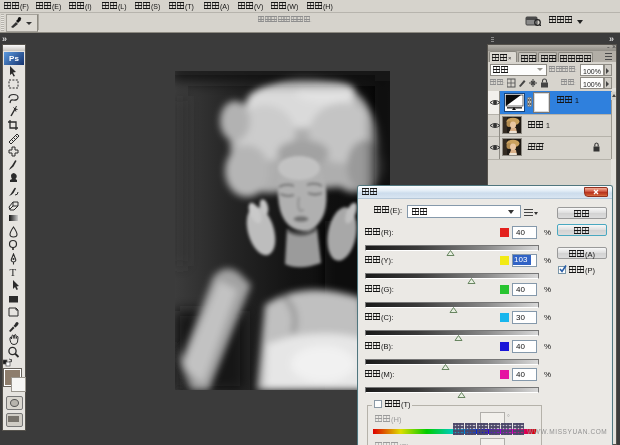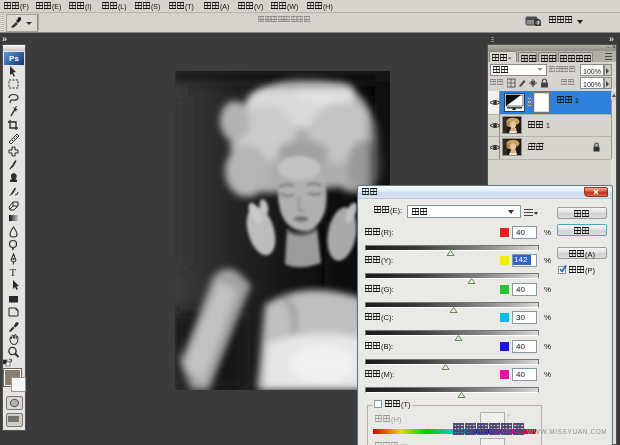--- a/index.html
+++ b/index.html
@@ -335,21 +335,21 @@
 <div class="abs" style="left:500px;top:228.0px;width:9px;height:9px;background:#e3201d;"></div>
 <div class="abs" style="left:512px;top:226.0px;width:25px;height:13px;background:#fff;border:1px solid #8599ab;box-sizing:border-box;font-size:8px;color:#111;padding:1px 0 0 3px;">40</div>
 <div class="abs" style="left:544px;top:228.0px;font-size:8px;color:#111;">%</div>
 <div class="abs" style="left:365px;top:245.0px;width:172px;height:4px;background:linear-gradient(90deg,#1a1a1a,#3a3a3a 30%,#8a8a8a 70%,#d8d8d8);border:1px solid #777;border-bottom-color:#fff;box-sizing:content-box;"></div>
 <svg class="abs" style="left:446px;top:250.0px;" width="9" height="6" viewBox="0 0 9 6">
     <path d="M4.5 0.5 L8 5.5 L1 5.5 Z" fill="#e8efe2" stroke="#5a7a52" stroke-width="0.9"></path>
   </svg>
 <div class="abs" style="left:365px;top:256.4px;"><i class="c7"></i><i class="c7"></i><b class="t">(Y):</b></div>
 <div class="abs" style="left:500px;top:256.4px;width:9px;height:9px;background:#f2ea15;"></div>
 <div class="abs" style="left:512px;top:254.4px;width:25px;height:13px;background:#fff;border:1px solid #8599ab;box-sizing:border-box;"></div>
-<div class="abs" style="left:513px;top:255.4px;width:17px;height:10px;background:#3163c5;color:#fff;font-size:8px;padding-left:1px;">142</div>
+<div class="abs" style="left:513px;top:255.4px;width:17px;height:10px;background:#3163c5;color:#fff;font-size:8px;padding-left:1px;">103</div>
 <div class="abs" style="left:544px;top:256.4px;font-size:8px;color:#111;">%</div>
 <div class="abs" style="left:365px;top:273.4px;width:172px;height:4px;background:linear-gradient(90deg,#1a1a1a,#3a3a3a 30%,#8a8a8a 70%,#d8d8d8);border:1px solid #777;border-bottom-color:#fff;box-sizing:content-box;"></div>
 <svg class="abs" style="left:467px;top:278.4px;" width="9" height="6" viewBox="0 0 9 6">
     <path d="M4.5 0.5 L8 5.5 L1 5.5 Z" fill="#e8efe2" stroke="#5a7a52" stroke-width="0.9"></path>
   </svg>
 <div class="abs" style="left:365px;top:284.8px;"><i class="c7"></i><i class="c7"></i><b class="t">(G):</b></div>
 <div class="abs" style="left:500px;top:284.8px;width:9px;height:9px;background:#28c430;"></div>
 <div class="abs" style="left:512px;top:282.8px;width:25px;height:13px;background:#fff;border:1px solid #8599ab;box-sizing:border-box;font-size:8px;color:#111;padding:1px 0 0 3px;">40</div>
 <div class="abs" style="left:544px;top:284.8px;font-size:8px;color:#111;">%</div>
 <div class="abs" style="left:365px;top:301.8px;width:172px;height:4px;background:linear-gradient(90deg,#1a1a1a,#3a3a3a 30%,#8a8a8a 70%,#d8d8d8);border:1px solid #777;border-bottom-color:#fff;box-sizing:content-box;"></div>

